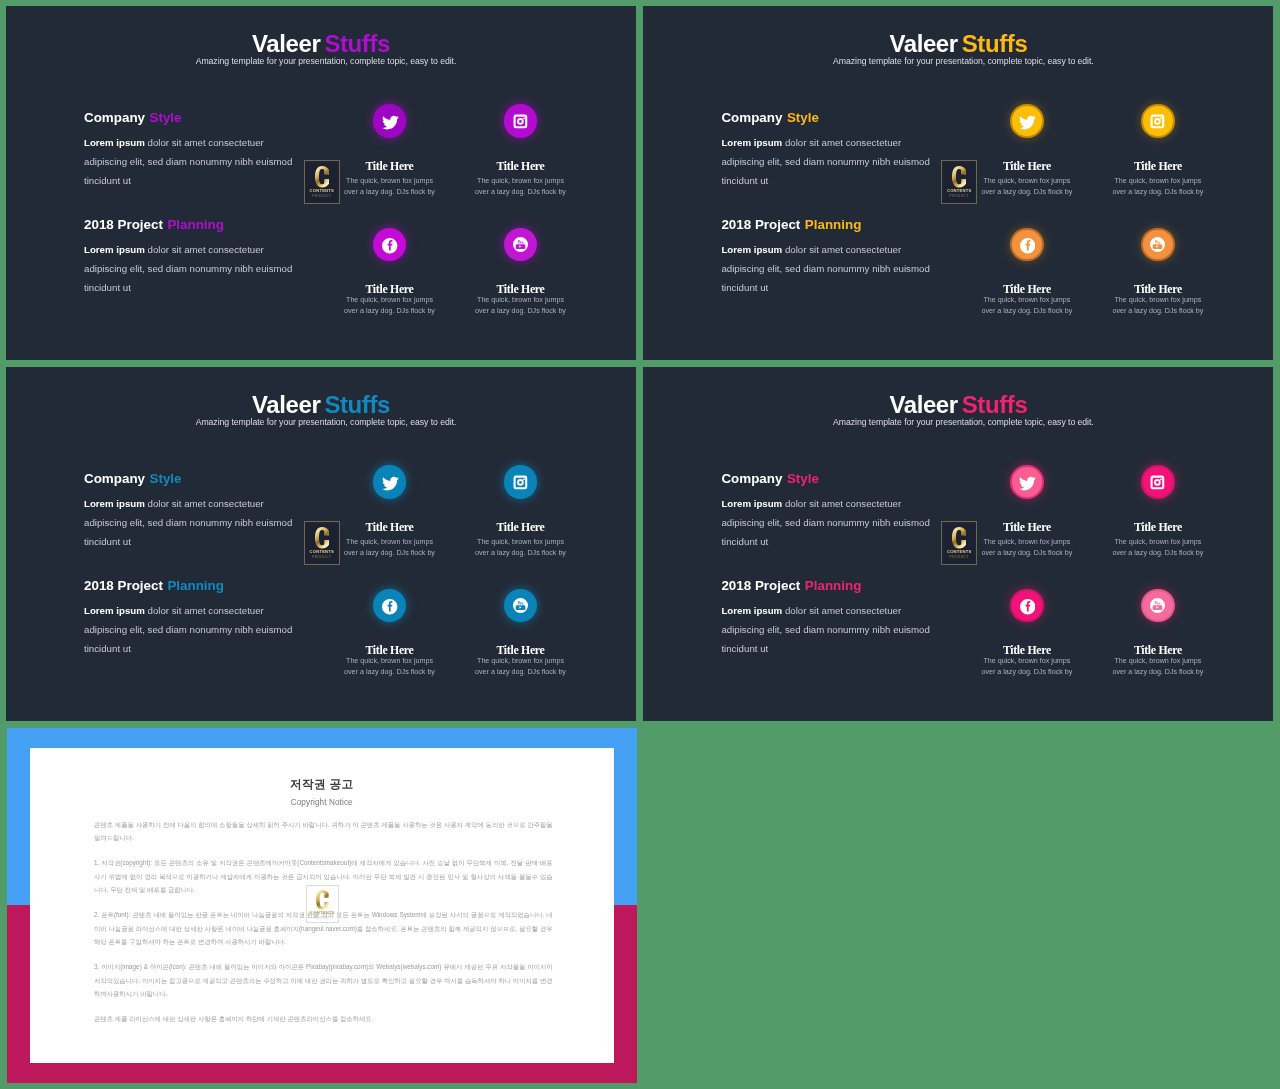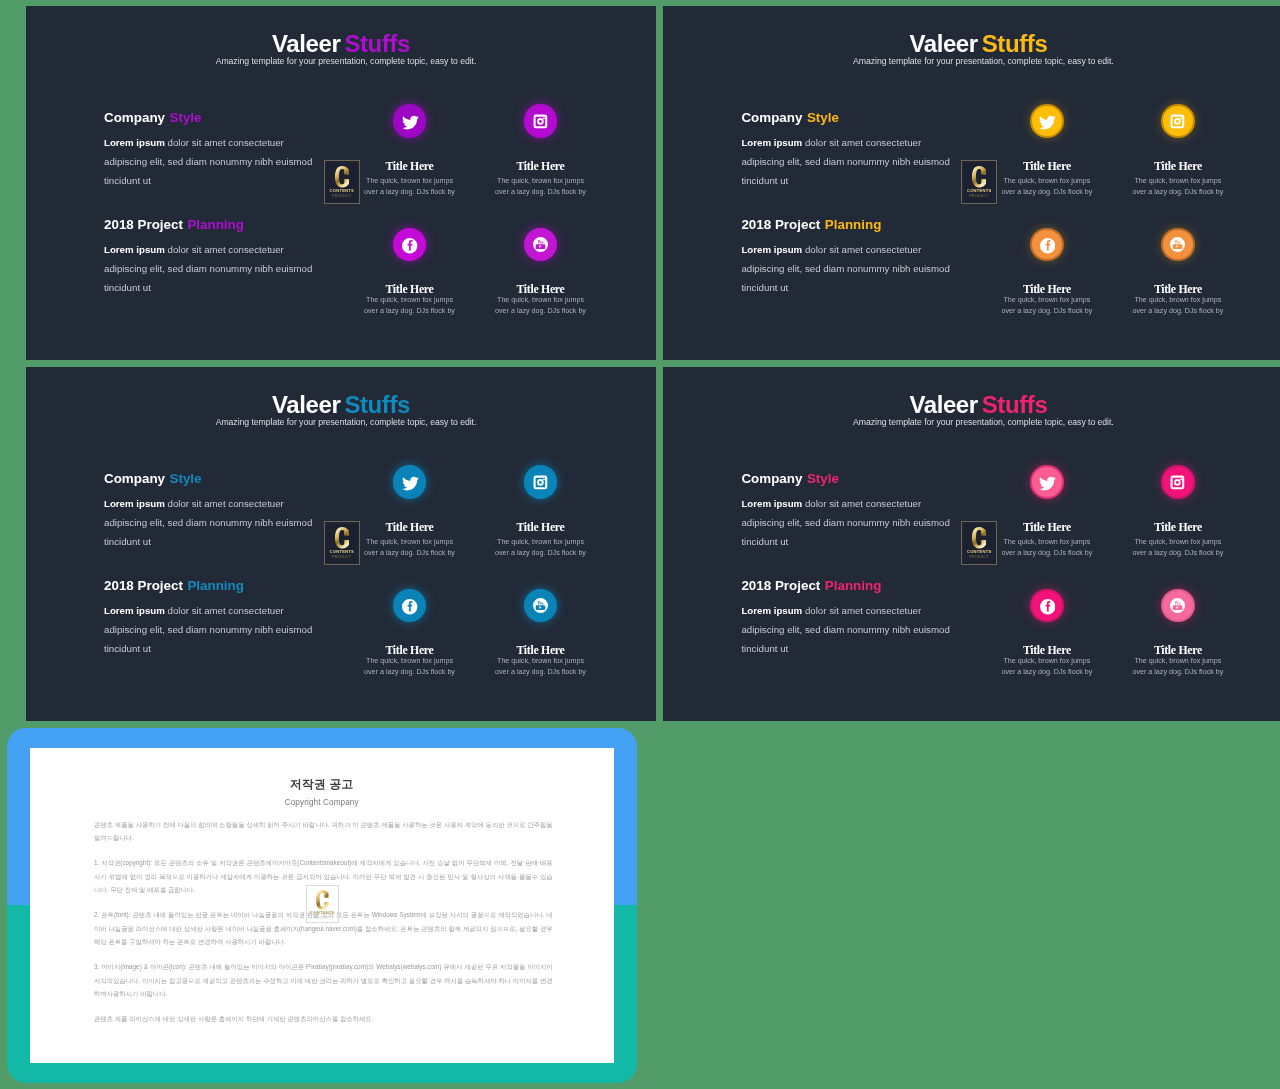--- a/index.html
+++ b/index.html
@@ -1,19 +1,19 @@
 <!DOCTYPE html>
 <html><head>
 <meta charset="utf-8">
 <title>Valeer Stuffs</title>
 <style>
 html,body{margin:0;padding:0;}
 body{width:1280px;height:1089px;background:#529c69;font-family:"Liberation Sans",sans-serif;overflow:hidden;}
 .grid{position:absolute;inset:0;}
-.slide{position:absolute;background:#232a37;overflow:hidden;margin-left:20px;}
+.slide{position:absolute;background:#232a37;overflow:hidden;}
 
 #s1{left:6px;top:6px;width:630px;height:354px;}
 #s2{left:643.4px;top:6px;width:630px;height:354px;}
 #s3{left:6px;top:367px;width:630px;height:354px;}
 #s4{left:643.4px;top:367px;width:630px;height:354px;}
 
 .hdr{position:absolute;left:0;right:0;top:29px;text-align:center;}
 .hdr .t{font-family:"Liberation Sans",sans-serif;font-weight:bold;font-size:24px;letter-spacing:-0.4px;color:#ffffff;line-height:18px;}
 .hdr .t .acc{margin-left:4px;}
 .hdr .sub{margin-top:2px;transform:translateX(5px);font-family:"Liberation Sans",sans-serif;font-size:8.7px;color:#dcdfe5;letter-spacing:-0.05px;line-height:12px;}
@@ -374,25 +374,25 @@
           <path fill-rule="evenodd" d="M12 0a12 12 0 1 1 0 24 12 12 0 0 1 0-24zM7.5 4.9l1.2 3.3v2.2h1.1V8.2l1.2-3.3h-1.1l-.63 2.2-.63-2.2zm4.45 2a1.2 1.2 0 0 0-1.2 1.2v1.2a1.2 1.2 0 0 0 2.4 0V8.1a1.2 1.2 0 0 0-1.2-1.2zm0 .85c.2 0 .33.15.33.35v1.4c0 .2-.13.35-.33.35s-.33-.15-.33-.35V8.1c0-.2.13-.35.33-.35zM13.9 7v2.55c0 .5.28.9.75.9.3 0 .6-.2.82-.52v.45h.93V7h-.93v2.45a.37.37 0 0 1-.32.26c-.16 0-.26-.1-.26-.28V7zM6.2 11.6a1.9 1.9 0 0 0-1.9 1.9v3.8a1.9 1.9 0 0 0 1.9 1.9h11.6a1.9 1.9 0 0 0 1.9-1.9v-3.8a1.9 1.9 0 0 0-1.9-1.9zm4 1.55 1.75 1 1.75 1-1.75 1-1.75 1z"></path>
         </svg>
       </div>
       <div class="card" style="left:434.5px;top:278.5px;">
         <div class="ct">Title Here</div>
       </div>
       <div class="card" style="left:434.5px;top:289px;">
         <div class="cp"><span>The quick, brown fox jumps</span><br><span>over a lazy dog. DJs flock by</span></div>
       </div>
     </div>
-  <div id="s5" style="background: #14b8a6; border-radius: 19px;">
+  <div id="s5" style="background: #be185d;">
     <div class="topband" style="background: rgb(68, 161, 244);"></div>
     <div class="doc" style="background: rgb(255, 255, 255);">
         <div class="ntitle">저작권 공고</div>
-        <div class="nsub">Copyright Company</div>
+        <div class="nsub">Copyright Notice</div>
         <div class="nbody">
           <p>콘텐츠 제품을 사용하기 전에 다음의 합의에 소항들을 상세히 읽어 주시기 바랍니다. 귀하가 이 콘텐츠 제품을 사용하는 것은 사용자 계약에 동의한 것으로 간주함을 알려드립니다.</p>
           <p>1. 저작권(copyright): 모든 콘텐츠의 소유 및 저작권은 콘텐츠메이커아웃(Contentsmakeout)에 제작자에게 있습니다. 사전 승냩 없이 무단복제 이복, 전달·판매·배포 사기 위법에 없이 영리 목적으로 이용하거나 제삼자에게 이용하는 것은 금지되어 있습니다. 이러한 무단 복제 발견 시 중인된 민사 및 형사상의 사책을 물을수 있습니다. 무단 전재 및 배포를 금합니다.</p>
           <p>2. 폰트(font): 콘텐츠 내에 들어있는 한글 폰트는 네이버 나눔글꼴의 저작권 한글 외의 모든 폰트는 Windows System에 보장된 사서의 글꼴으로 제작되었습니다. 네이버 나눔글꼴 라이선스에 대한 상세한 사항은 네이버 나눔글꼴 홈페이지(hangeul.naver.com)를 참소하세요. 폰트는 콘텐츠의 함께 제공되지 않으므로, 필요할 경우 해당 폰트를 구입하셔야 하는 폰트로 변경하여 사용하시기 바랍니다.</p>
           <p>3. 이미지(image) &amp; 아이콘(icon): 콘텐츠 내에 들어있는 이미지와 아이콘은 Pixabay(pixabay.com)와 Webalys(webalys.com) 유에서 제공한 무료 저작물을 이미지이 저작되있습니다. 이미지는 참고용으로 제공되고 콘텐츠의는 수정하고 이에 대한 권리는 귀하가 별도로 확인하고 필요할 경우 여서를 습득하셔야 하니 이미지를 변경하여사용하시기 바랍니다.</p>
           <p>콘텐츠 제품 라이선스에 대한 상세한 사항은 홈페이지 하단에 기재한 콘텐츠라이선스를 참소하세요.</p>
         </div>
         <div class="badge docbadge">
           <div class="bi">
             <div class="bc" title="C">

